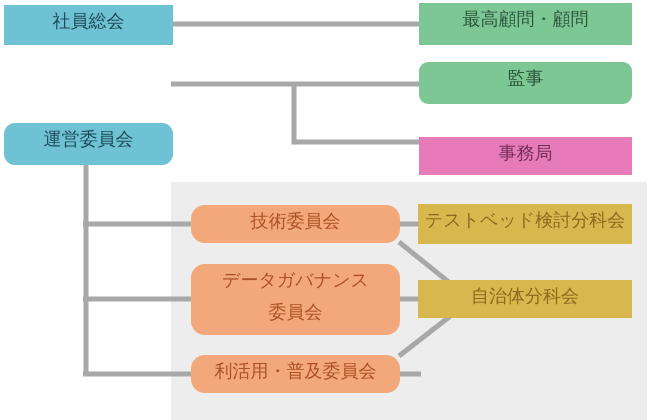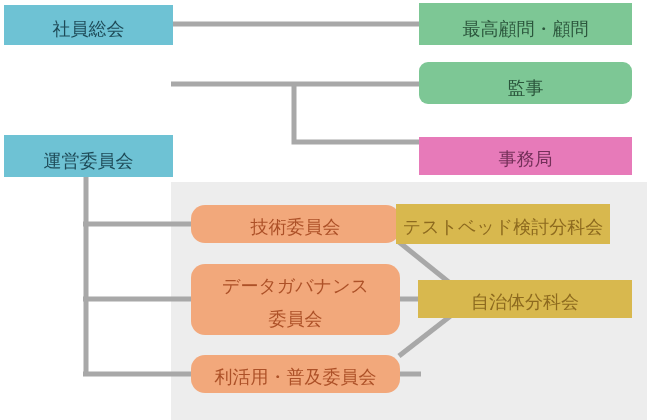--- a/index.html
+++ b/index.html
@@ -24,44 +24,44 @@
     width: 650px; height: 420px;
   }
   .wires line, .wires polyline {
     stroke: var(--c-line, #a8a8a8);
     stroke-width: 5;
     fill: none;
   }
   .node {
     position: absolute;
     display: flex;
-    align-items: flex-end;
+    align-items: flex-start;
     justify-content: center;
     text-align: center;
     font-size: 18px;
     line-height: 1.8;
   }
   .node .lbl { white-space: pre-line; }
   .node.blue   { background: var(--c-blue);   color: var(--c-blue-text); }
   .node.green  { background: var(--c-green);  color: var(--c-green-text); }
   .node.pink   { background: var(--c-pink);   color: var(--c-pink-text); margin-top: 14px; }
   .node.orange { background: var(--c-orange); color: var(--c-orange-text); border-radius: 14px; }
   .node.yellow { background: var(--c-yellow); color: var(--c-yellow-text); }
 
   
   .n-general-meeting    { left: 4px;   top: 5px;   width: 169px; height: 40px; }
   .n-board              { left: 4px;   top: 63px;  width: 169px; height: 42px; }
-  .n-steering           { left: 4px;   top: 135px; width: 169px; height: 42px; }
+  .n-steering           { left: 4px;   top: 123px; width: 169px; height: 42px; border-radius: 11px; }
   .n-advisors           { left: 419px; top: 3px;   width: 213px; height: 42px; }
   .n-auditor            { left: 419px; top: 62px;  width: 213px; height: 42px; border-radius: 9px; }
   .n-secretariat        { left: 419px; top: 123px; width: 213px; height: 38px; }
   .n-technology         { left: 191px; top: 205px; width: 209px; height: 38px; }
   .n-data-governance    { left: 191px; top: 264px; width: 209px; height: 71px; }
   .n-utilization        { left: 191px; top: 355px; width: 209px; height: 38px; }
-  .n-testbed            { left: 396px; top: 204px; width: 214px; height: 40px; font-family: Liberation Mono, monospace; }
+  .n-testbed            { left: 418px; top: 204px; width: 214px; height: 40px; }
   .n-municipality       { left: 418px; top: 280px; width: 214px; height: 38px; }
   .n-data-operation     { left: 418px; top: 355px; width: 214px; height: 38px; }
 </style>
 </head>
 <body>
 
 <div class="stage">
 
   <div class="panel"></div>
 

